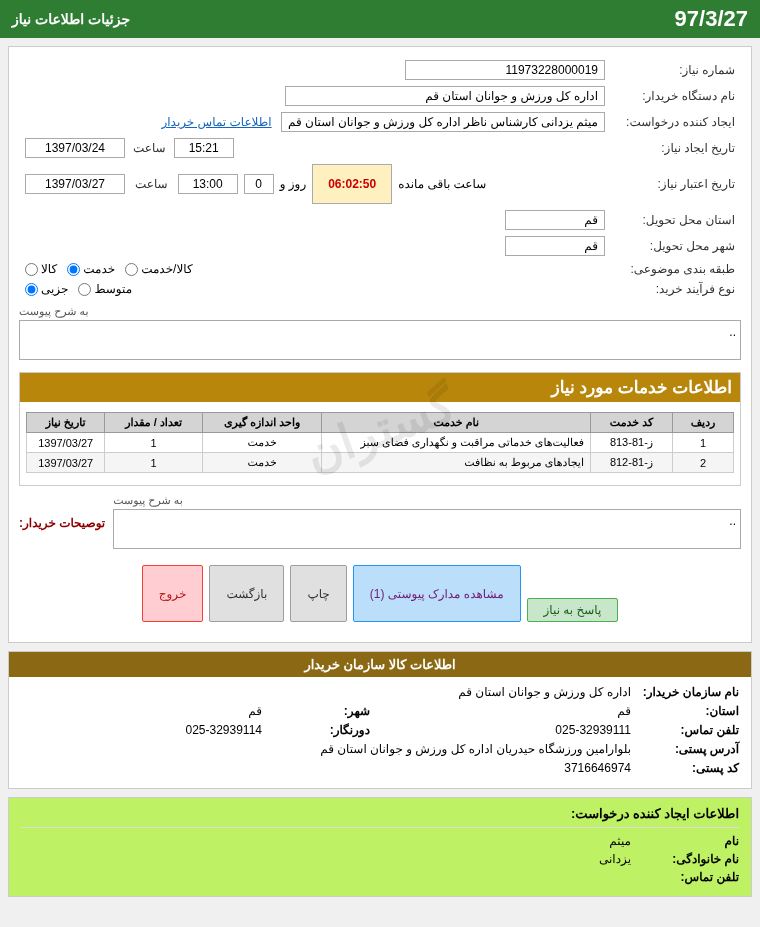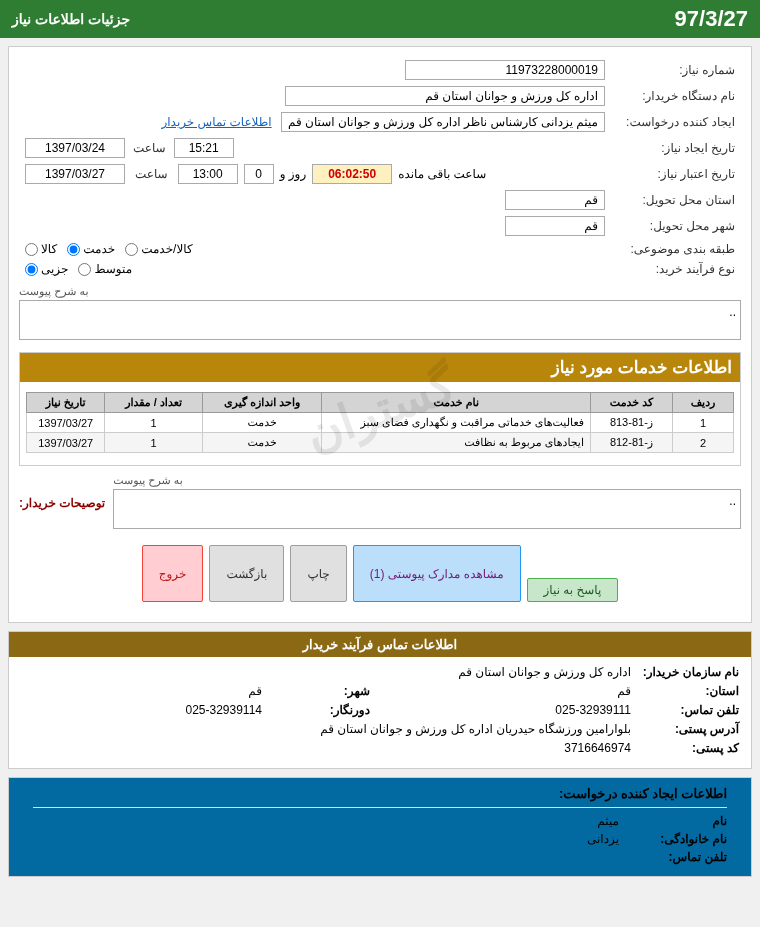--- a/index.html
+++ b/index.html
@@ -81,21 +81,21 @@
     }
     .time-box {
       border: 1px solid #aaa;
       padding: 2px 6px;
       min-width: 60px;
       text-align: center;
       background: #fff;
     }
     .expire-box {
       border: 1px solid #aaa;
-      padding: 2px 6px;
+      padding: 12px 6px;
       min-width: 80px;
       text-align: center;
       background: #fff0c0;
       color: #c00;
       font-weight: bold;
     }
     .small-box {
       border: 1px solid #aaa;
       padding: 2px 4px;
       min-width: 30px;
@@ -242,24 +242,24 @@
       flex: 1;
       text-align: right;
       padding-right: 8px;
     }
     .divider {
       border: none;
       border-top: 1px solid #ddd;
       margin: 6px 0;
     }
     .creator-section {
-      background: #0369a1;
+      background: #bef264;
       margin: 8px;
       border: 1px solid #ccc;
-      padding: 8px 24px;
+      padding: 8px 12px;
     }
     .creator-title {
       font-weight: bold;
       font-size: 13px;
       margin-bottom: 6px;
       color: #000;
     }
     .creator-row {
       display: flex;
       margin-bottom: 4px;
@@ -442,21 +442,21 @@
   <div class="button-row">
     <button class="btn btn-green">پاسخ به نیاز</button>
     <button class="btn btn-blue">مشاهده مدارک پیوستی (1)</button>
     <button class="btn btn-gray">چاپ</button>
     <button class="btn btn-gray">بازگشت</button>
     <button class="btn btn-red">خروج</button>
   </div>
 </div>
 
 <div class="contact-section">
-  <div class="contact-header">اطلاعات تماس فرآیند خریدار</div>
+  <div class="contact-header">اطلاعات کالا سازمان خریدار</div>
   <div class="contact-body">
     <div class="contact-row">
       <span class="contact-label">نام سازمان خریدار:</span>
       <span class="contact-value">اداره کل ورزش و جوانان استان قم</span>
     </div>
     <div class="contact-row">
       <span class="contact-label">استان:</span>
       <span class="contact-value">قم</span>
       <span class="contact-label" style="margin-right:20px;">شهر:</span>
       <span class="contact-value">قم</span>

